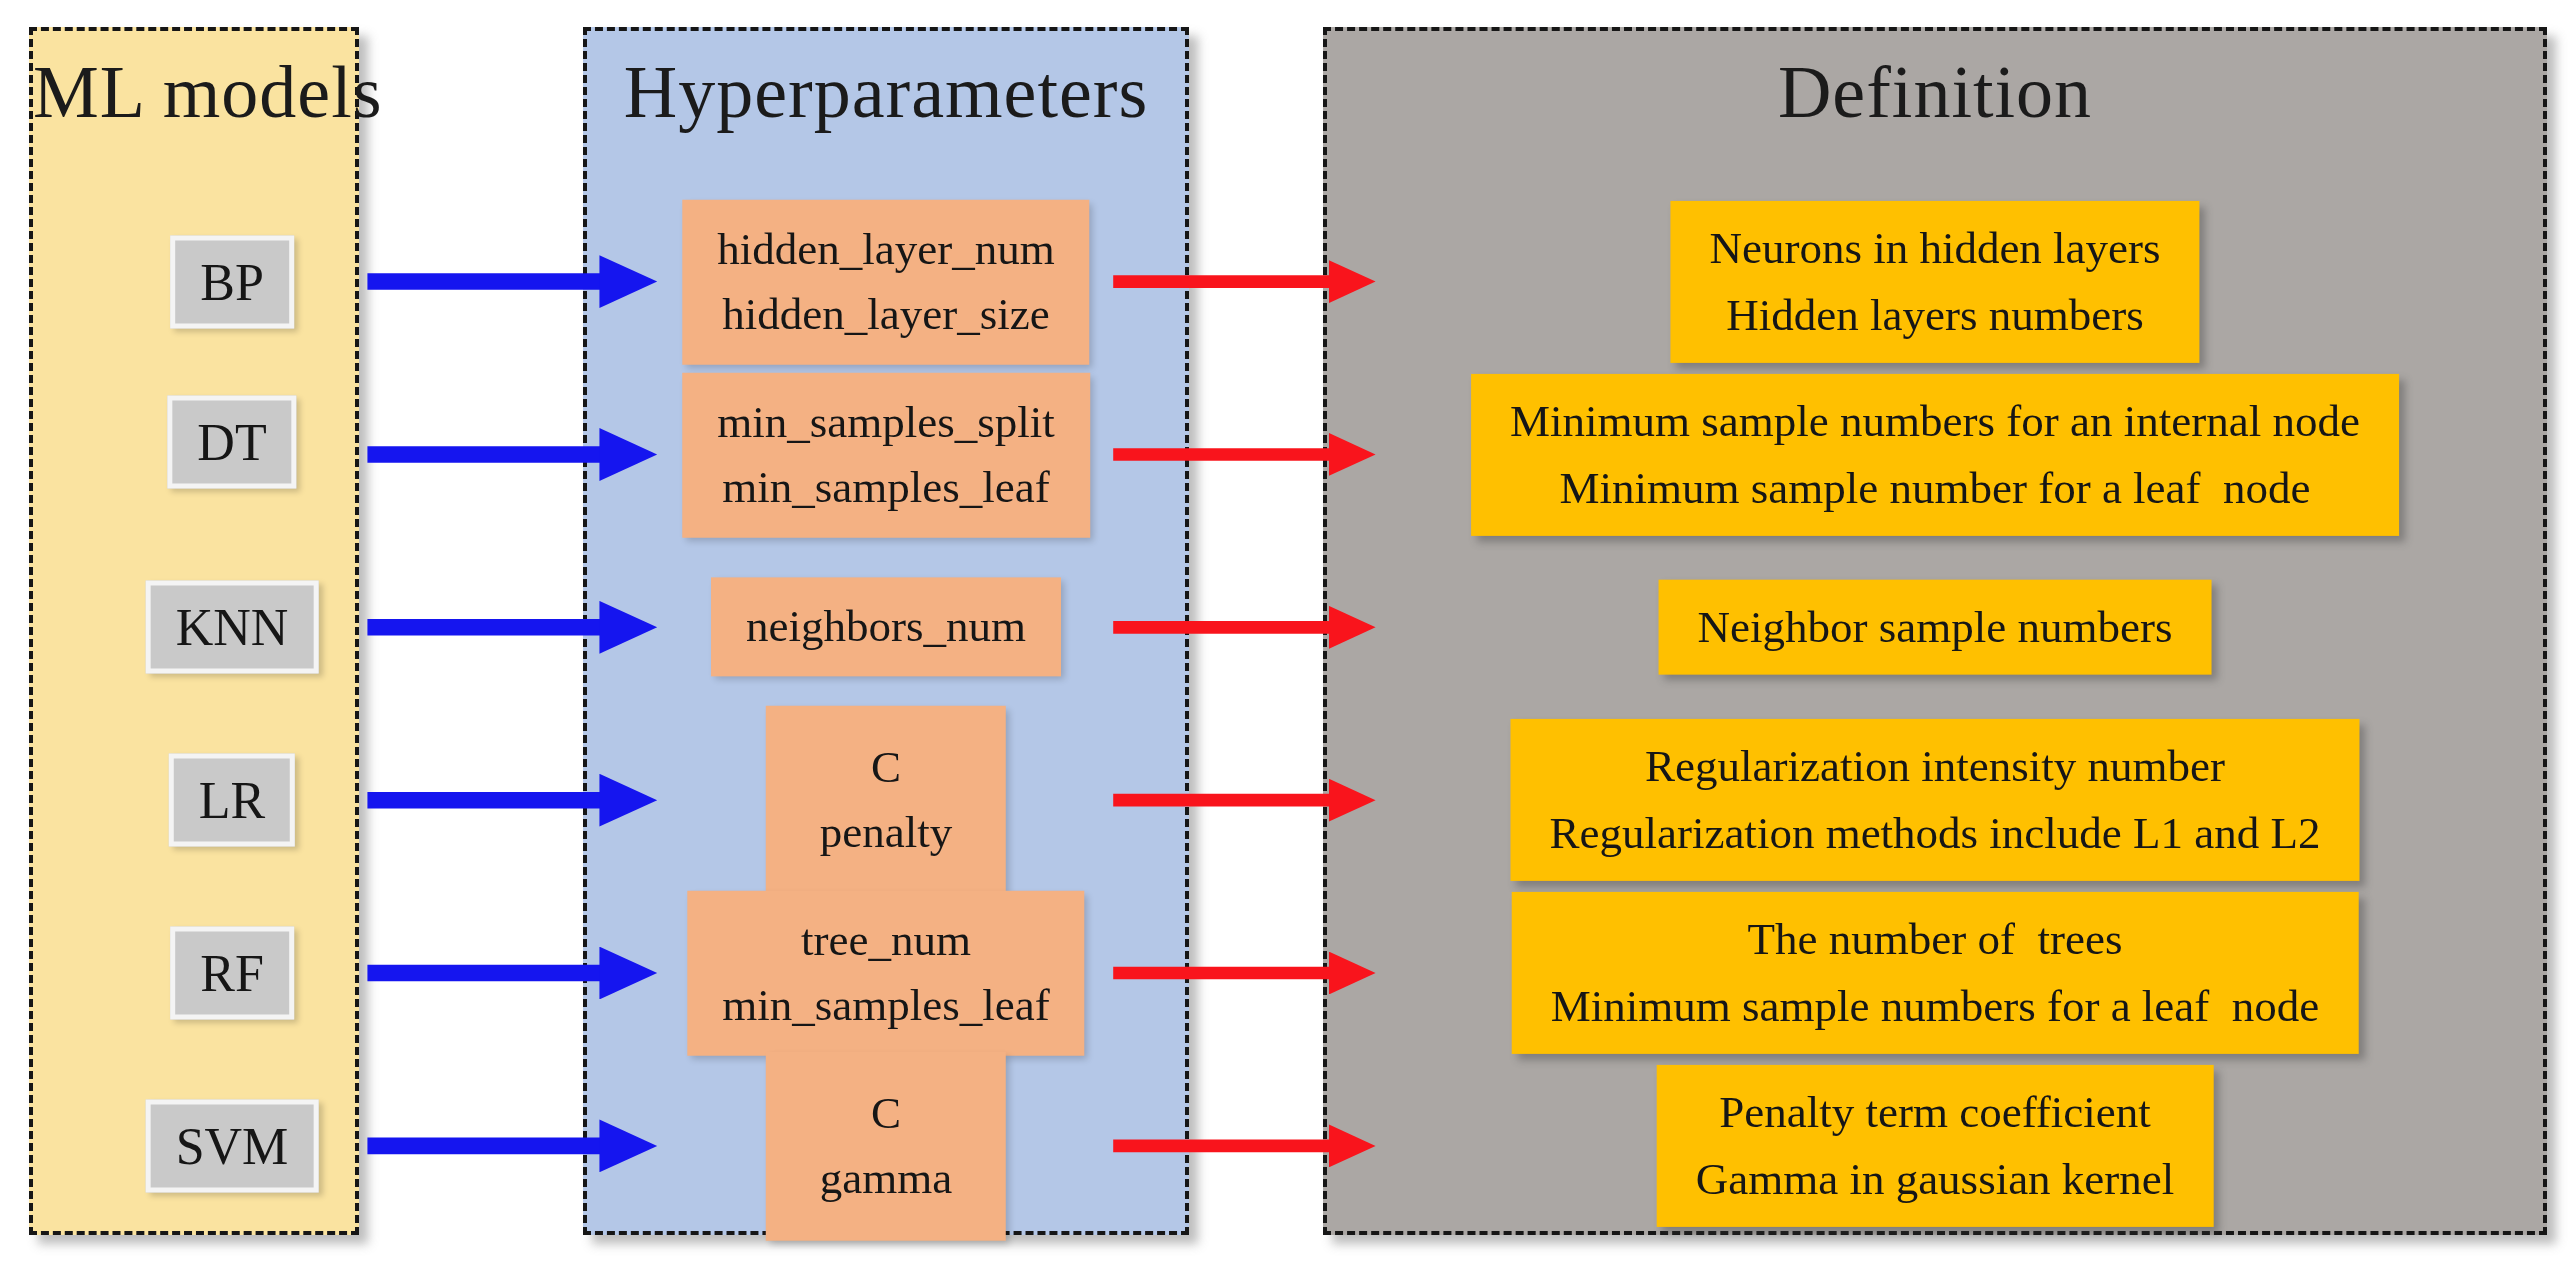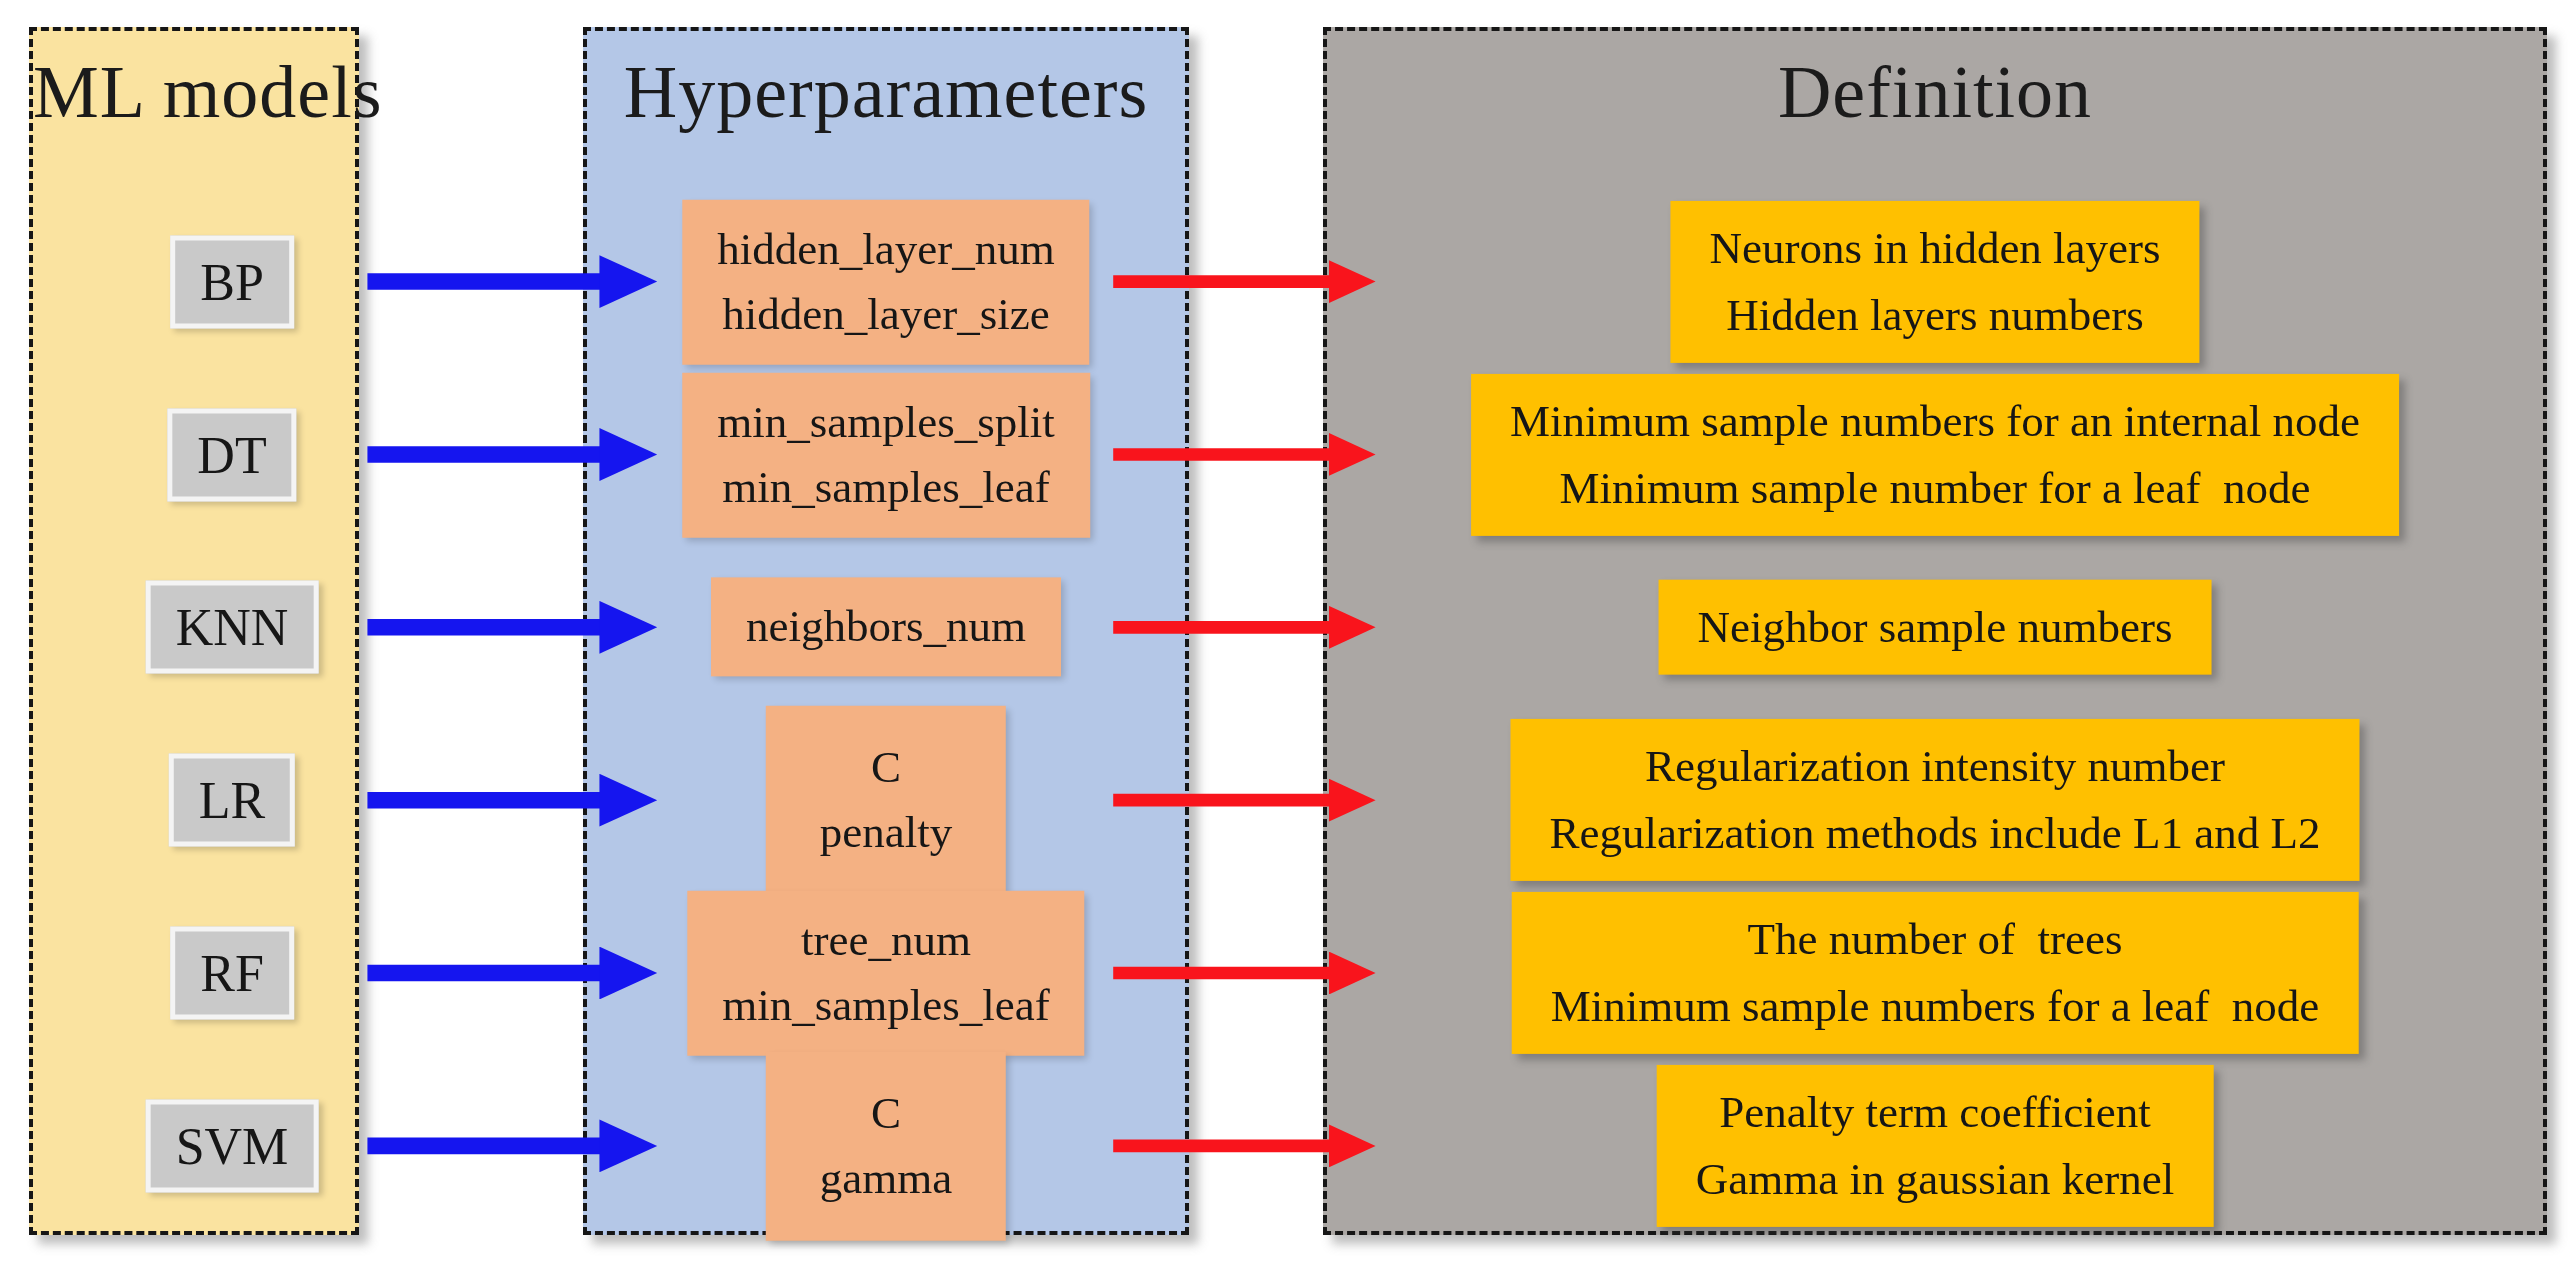--- a/index.html
+++ b/index.html
@@ -129,21 +129,21 @@
   <div class="chip" style="top:282px">BP</div>
   <div class="param-box" style="top:282px">
     <div class="line">hidden_layer_num</div>
     <div class="line">hidden_layer_size</div>
   </div>
   <div class="def-box" style="top:282px">
     <div class="line">Neurons in hidden layers</div>
     <div class="line">Hidden layers numbers</div>
   </div>
 
-  <div class="chip" style="top:455px">DT</div>
+  <div class="chip" style="top:442px">DT</div>
   <div class="param-box" style="top:455px">
     <div class="line">min_samples_split</div>
     <div class="line">min_samples_leaf</div>
   </div>
   <div class="def-box" style="top:455px">
     <div class="line">Minimum sample numbers for an internal node</div>
     <div class="line">Minimum sample number for a leaf  node</div>
   </div>
 
   <div class="chip" style="top:627px">KNN</div>

